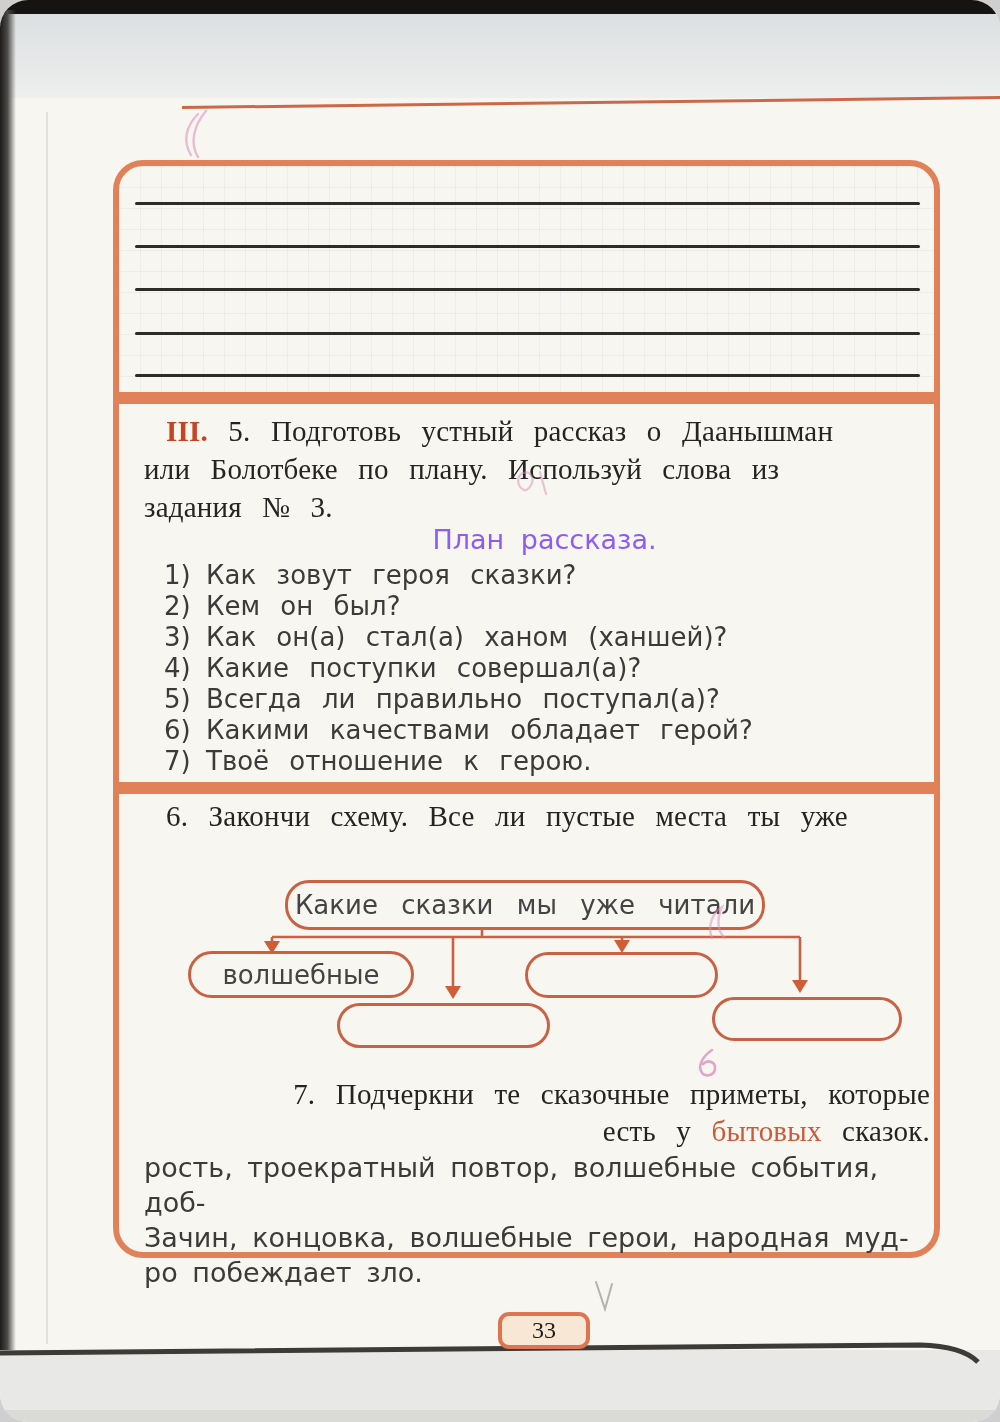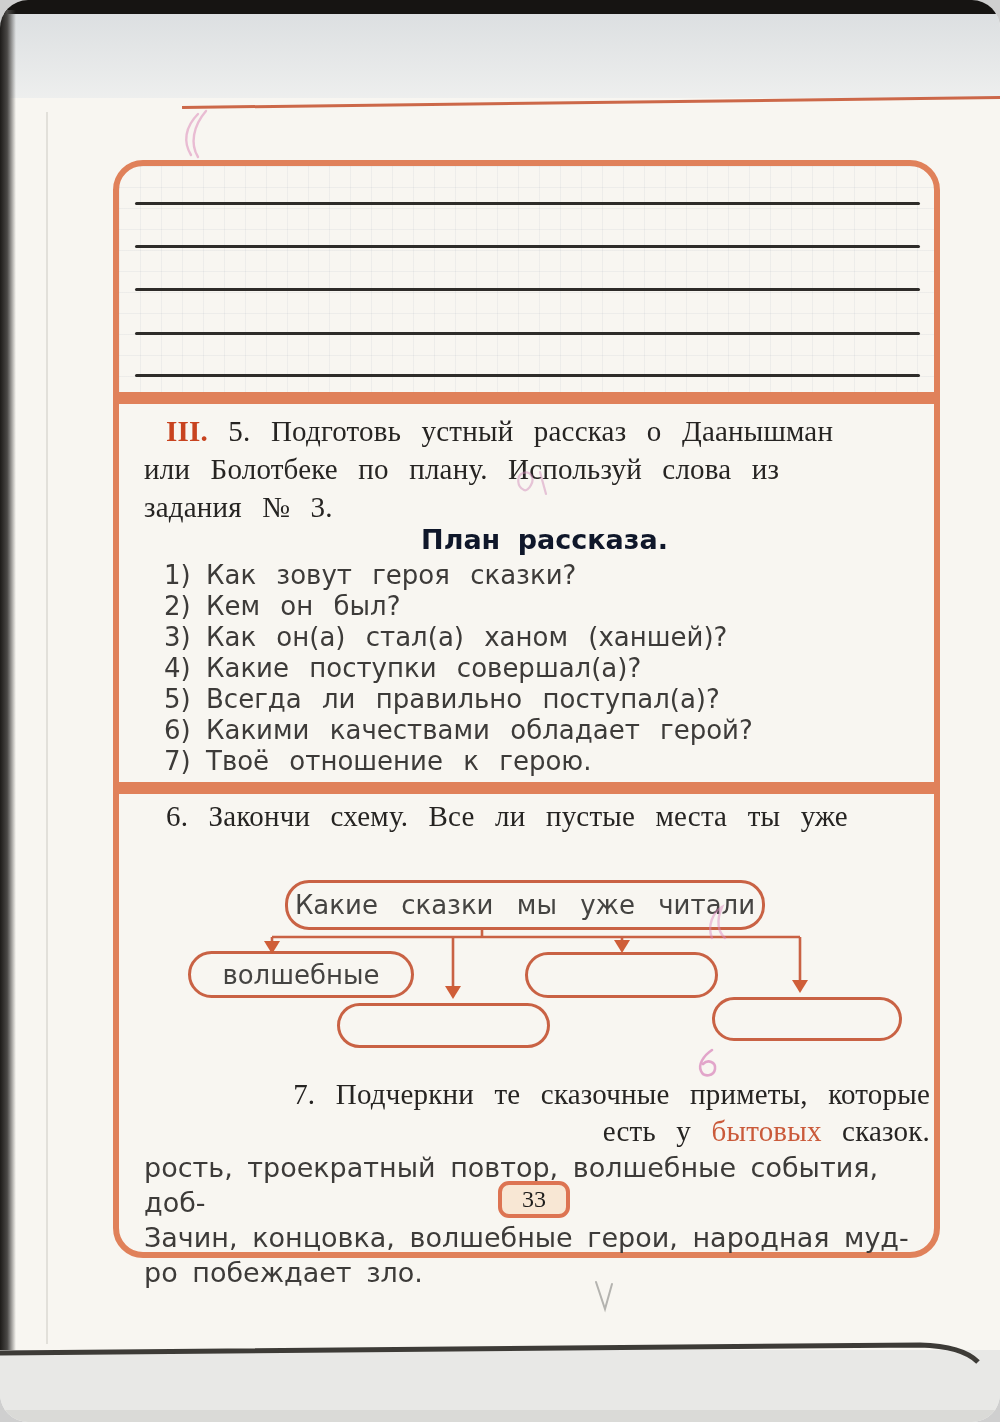--- a/index.html
+++ b/index.html
@@ -33,35 +33,35 @@
 
   .wline{position:absolute;left:16px;right:14px;height:3px;background:#2e2c29;border-radius:2px;}
 
   
   .serif-par{position:absolute;color:#262422;font-size:29px;line-height:38px;
     word-spacing:13px;letter-spacing:.2px;}
   .indent{text-indent:22px;}
   .roman{color:#c8431f;font-weight:bold;}
   .sans{font-family:"DejaVu Sans", sans-serif;}
   .plan-title{position:absolute;left:0;width:100%;padding-left:36px;box-sizing:border-box;
-    text-align:center;font-family:"DejaVu Sans",sans-serif;font-weight:bold;
-    color:#0f172a;font-size:27px;word-spacing:8px;}
+    text-align:center;font-family:"DejaVu Sans",sans-serif;font-weight:normal;
+    color:#8b5cf6;font-size:27px;word-spacing:8px;}
   .plan-list{position:absolute;font-family:"DejaVu Sans",sans-serif;color:#3d3b39;
     font-size:26px;line-height:31px;word-spacing:12px;}
   .plan-item{display:flex;}
   .plan-item .num{width:42px;flex:none;word-spacing:0;}
 
   
   .pill{position:absolute;border:3px solid #c96244;border-radius:24px;box-sizing:border-box;
     background:rgba(248,246,241,.0);display:flex;align-items:center;justify-content:center;
     font-family:"DejaVu Sans",sans-serif;color:#454442;font-size:26px;word-spacing:15px;}
   .overlay{position:absolute;left:0;top:0;width:1000px;height:1422px;pointer-events:none;}
 
   
-  .badge{position:absolute;left:498px;top:1181px;width:72px;height:37px;
+  .badge{position:absolute;left:498px;top:1312px;width:92px;height:37px;
     border:4px solid #dd7452;border-radius:11px;background:#f8e7d4;box-sizing:border-box;
     display:flex;align-items:center;justify-content:center;
     font-family:"Liberation Serif",serif;font-size:24px;color:#1d1c1b;}
 </style>
 </head>
 <body>
 
 <div class="scan">
 
   <div class="prev-page"></div>

